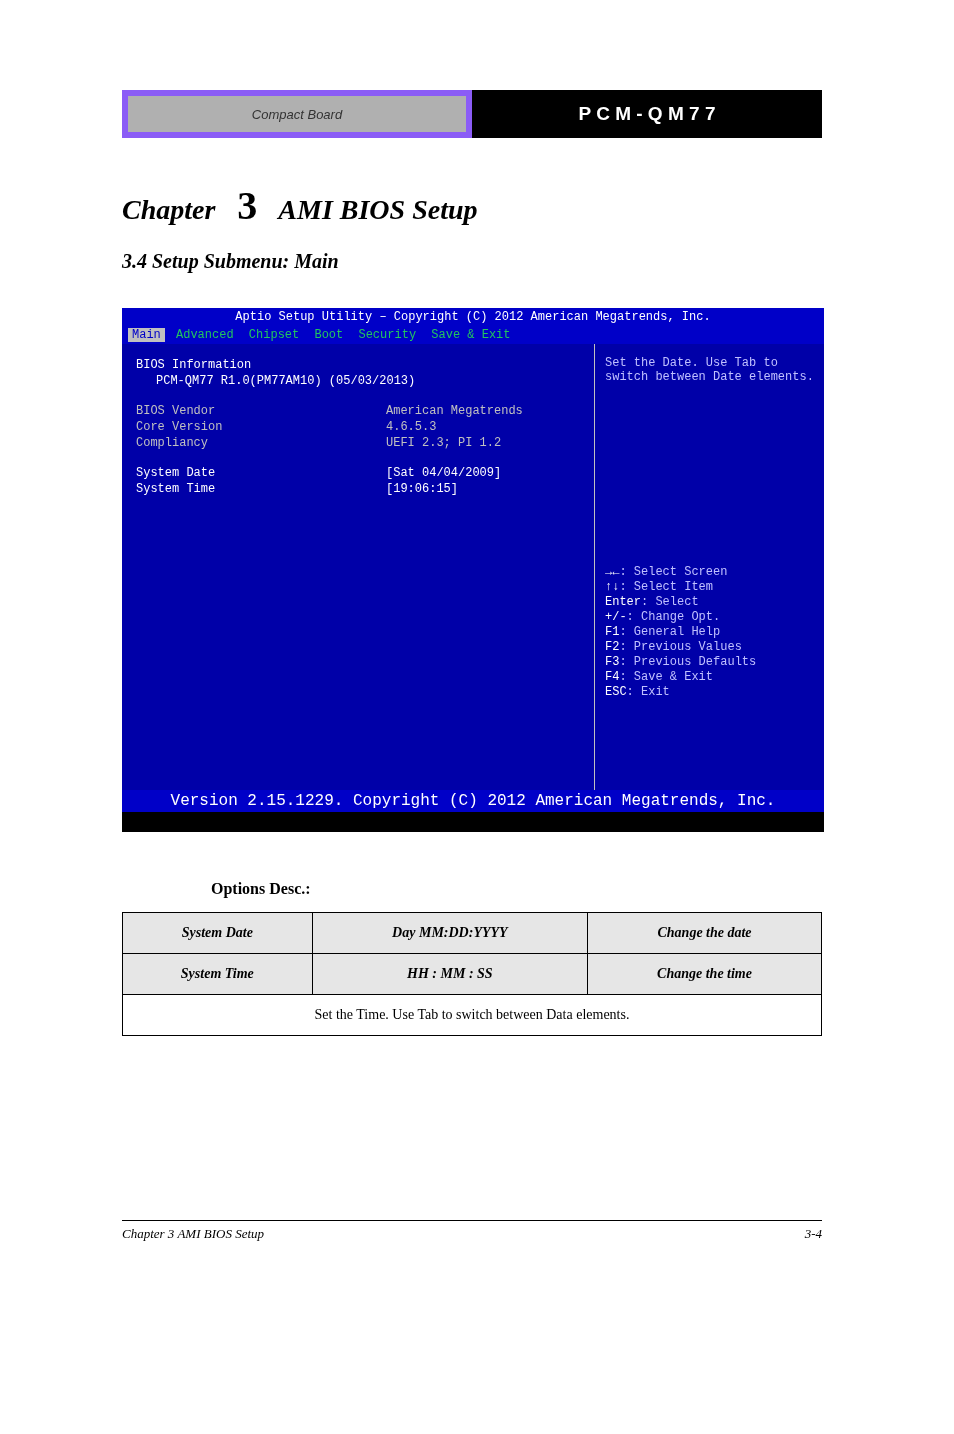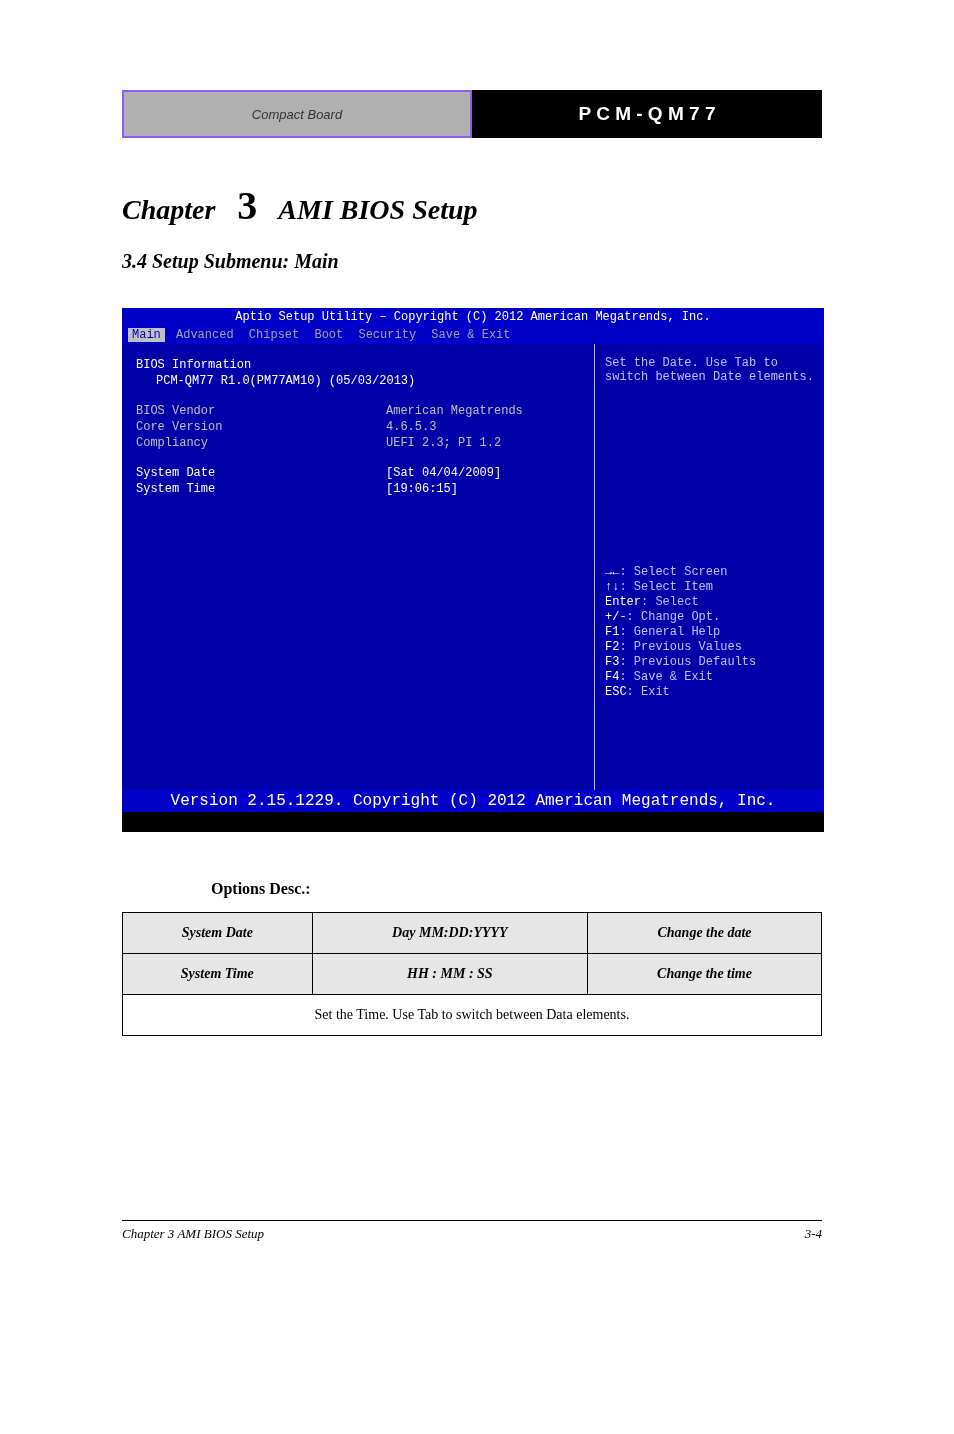--- a/index.html
+++ b/index.html
@@ -1,29 +1,29 @@
 <!DOCTYPE html>
 <html><head>
 <meta charset="utf-8">
 <style>
   * { box-sizing: border-box; margin: 0; padding: 0; }
   body { width: 954px; height: 1434px; background: #fff; font-family: Arial, sans-serif; position: relative; }
 
   .top-banner { position: absolute; top: 90px; left: 122px; width: 700px; height: 48px; display: flex; }
-  .top-banner .left { width: 50%; background: #b0b0b0; border: 2px solid #8b5cf6; display: flex; align-items: center; justify-content: center; font-size: 13px; color: #333; font-style: italic; }
+  .top-banner .left { width: 50%; background: #b0b0b0; border: 6px solid #8b5cf6; display: flex; align-items: center; justify-content: center; font-size: 13px; color: #333; font-style: italic; }
   .top-banner .right { width: 50%; background: #000; color: #fff; display: flex; align-items: center; justify-content: center; font-size: 19px; font-weight: bold; }
 
   .chapter { position: absolute; top: 182px; left: 122px; font-family: "Times New Roman", serif; font-size: 28px; font-weight: bold; font-style: italic; }
   .chapter .num { font-size: 40px; font-weight: bold; font-style: normal; display: inline-block; width: 50px; text-align: center; }
   .section-title { position: absolute; top: 250px; left: 122px; font-family: "Times New Roman", serif; font-size: 20px; font-weight: bold; font-style: italic; }
 
   .bios-box { position: absolute; top: 308px; left: 122px; width: 702px; height: 524px; background: #000; font-family: "Courier New", monospace; font-size: 12px; color: #fff; }
   .bios-header { background: #0000c8; color: #fff; text-align: center; padding: 2px 0; font-size: 12px; }
   .bios-tabs { background: #0000c8; padding: 2px 6px; font-size: 12px; }
-  .bios-tabs .tab { display: inline-block; padding: 0 4px; color: #a3a3a3; }
+  .bios-tabs .tab { display: inline-block; padding: 0 4px; color: #22c55e; }
   .bios-tabs .tab.active { background: #c0c0c0; color: #0000c8; }
   .bios-body { display: flex; height: 446px; }
   .bios-main { flex: 1; background: #0000a8; padding: 12px 14px; position: relative; }
   .bios-side { width: 230px; background: #0000a8; border-left: 1px solid #c0c0c0; padding: 12px 10px; color: #c0c0ff; position: relative; }
   .bios-main .label { color: #c0c0c0; display: inline-block; width: 250px; }
   .bios-main .val { color: #c0c0c0; text-align: right; }
   .bios-main .row { margin: 2px 0; }
   .bios-main .highlight .label { color: #fff; }
   .bios-main .highlight .val { color: #fff; }
   .bios-side .help-block { position: absolute; top: 220px; left: 10px; color: #c0c0ff; }

